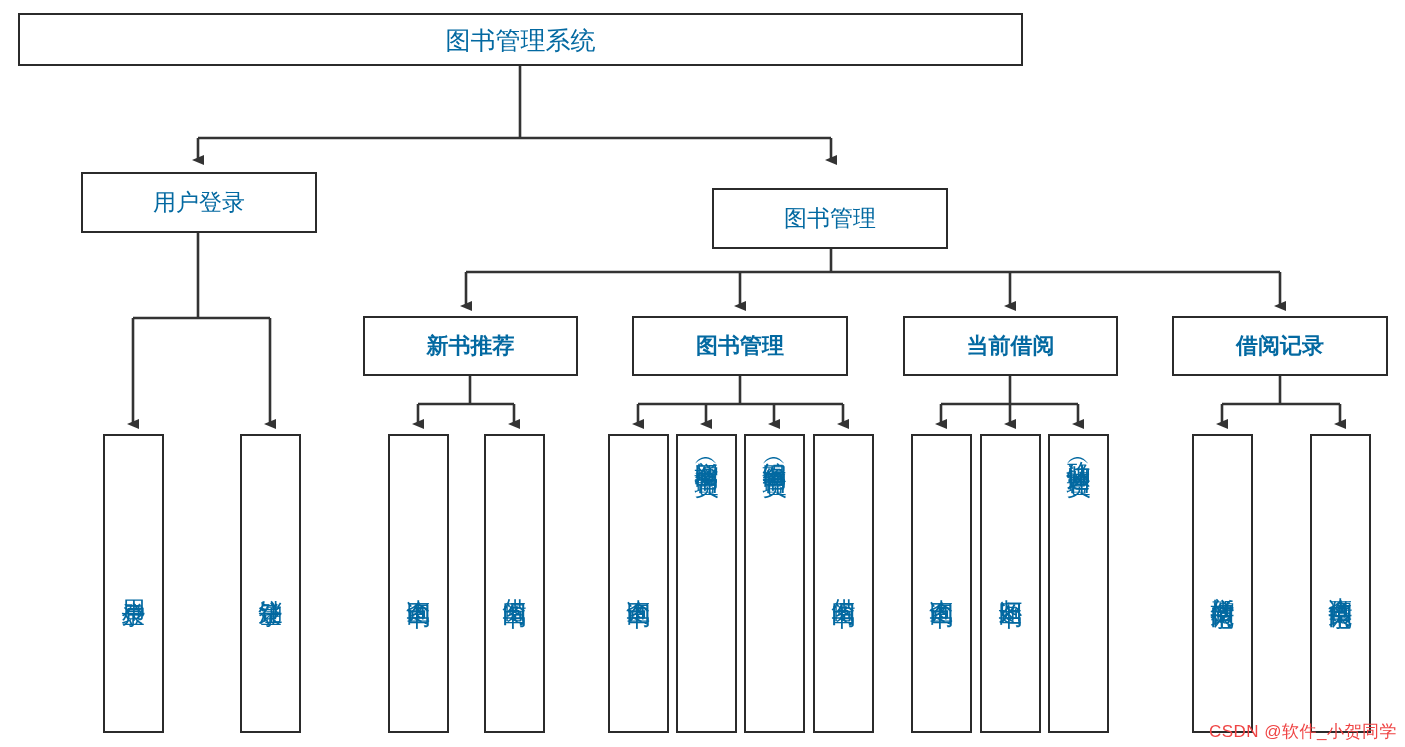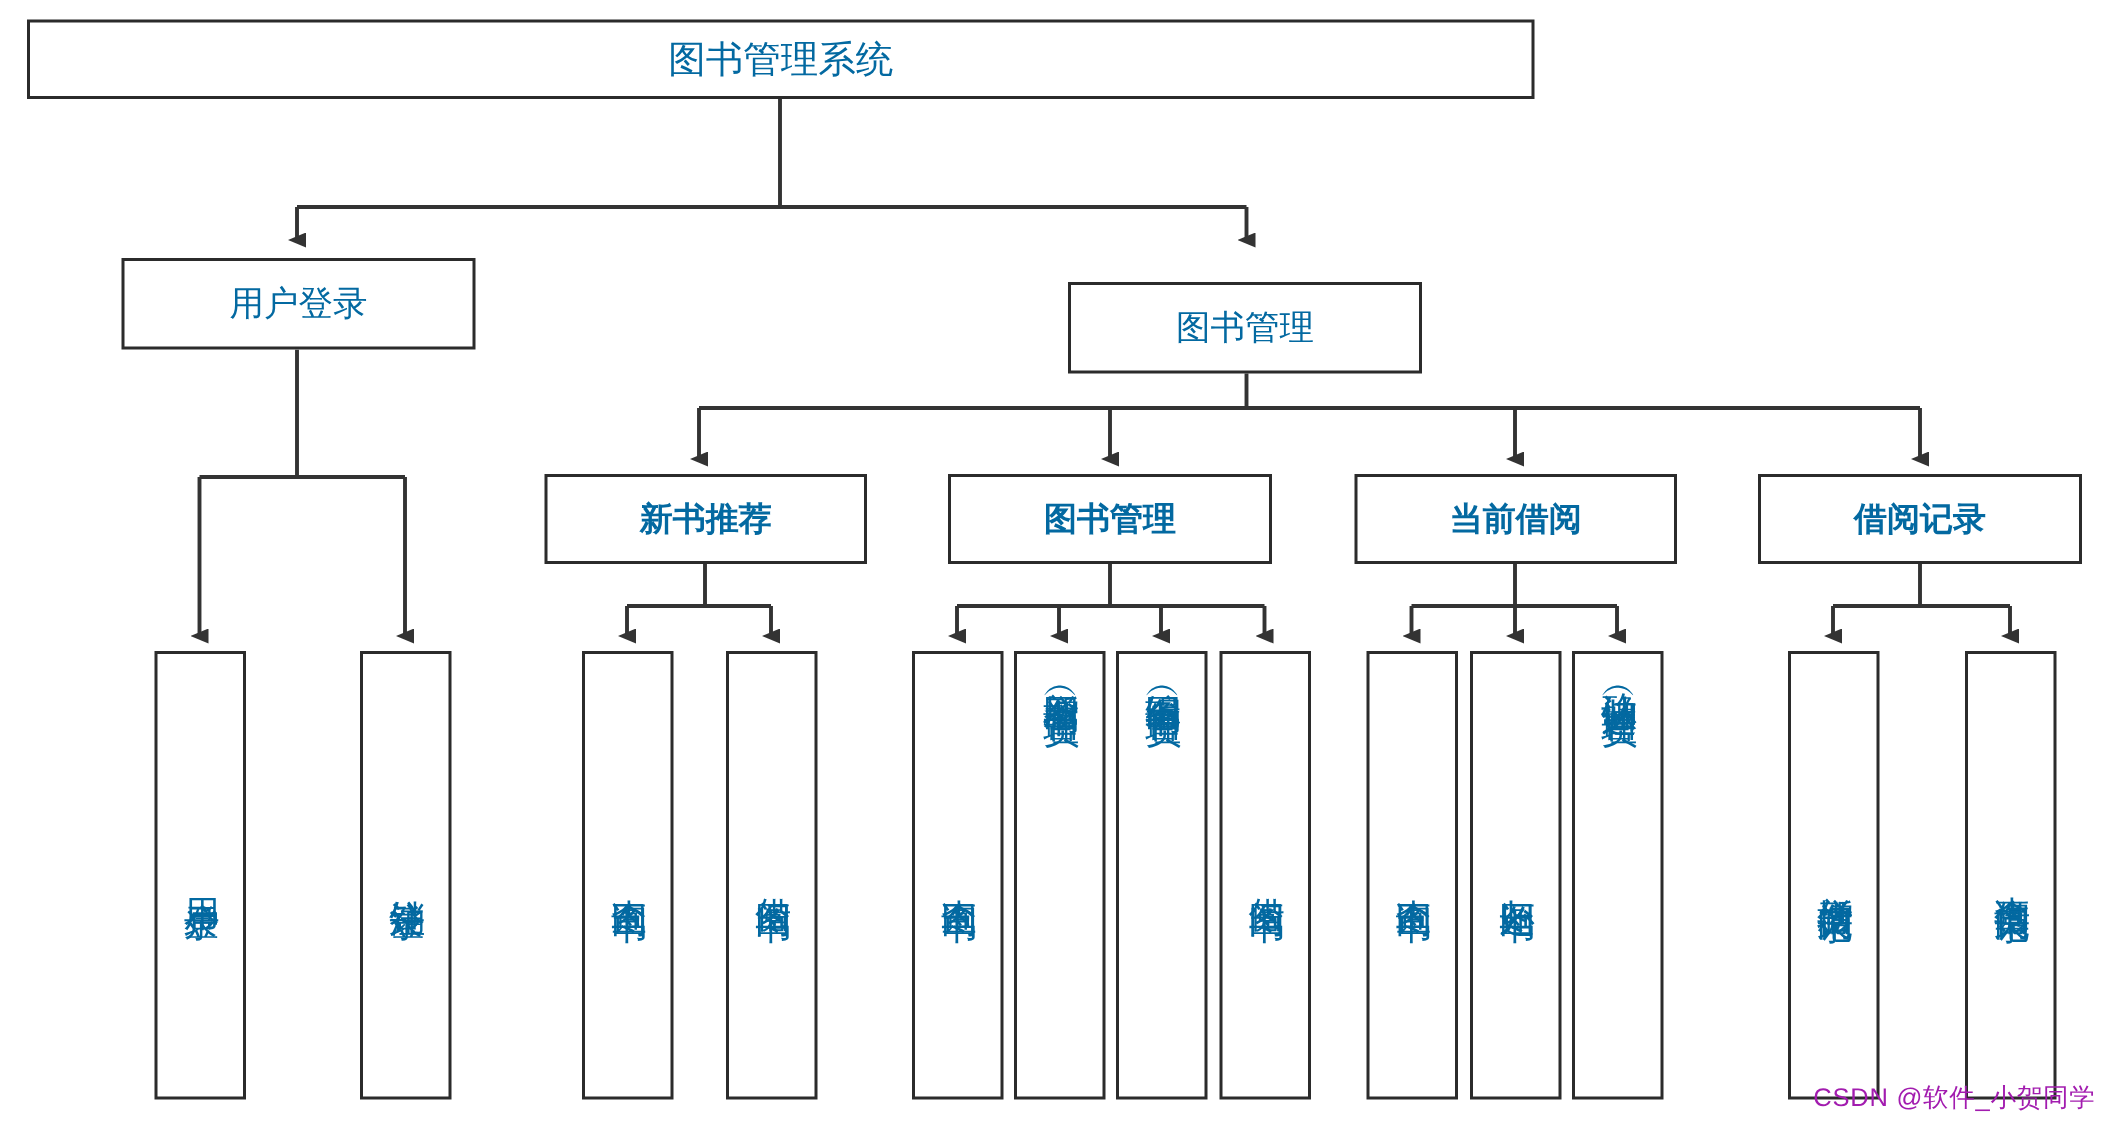--- a/index.html
+++ b/index.html
@@ -58,21 +58,21 @@
   }
   .leaf.leaf-short {
     align-items: center;
     padding-top: 0;
   }
   #watermark {
     position: absolute;
     right: 8px;
     bottom: 4px;
     font-size: 17px;
-    color: #a21caf;
+    color: #ef4444;
     letter-spacing: 0.5px;
     white-space: nowrap;
     pointer-events: none;
   }
 </style>
 </head>
 <body>
 
 <div id="diagram-root">
 

